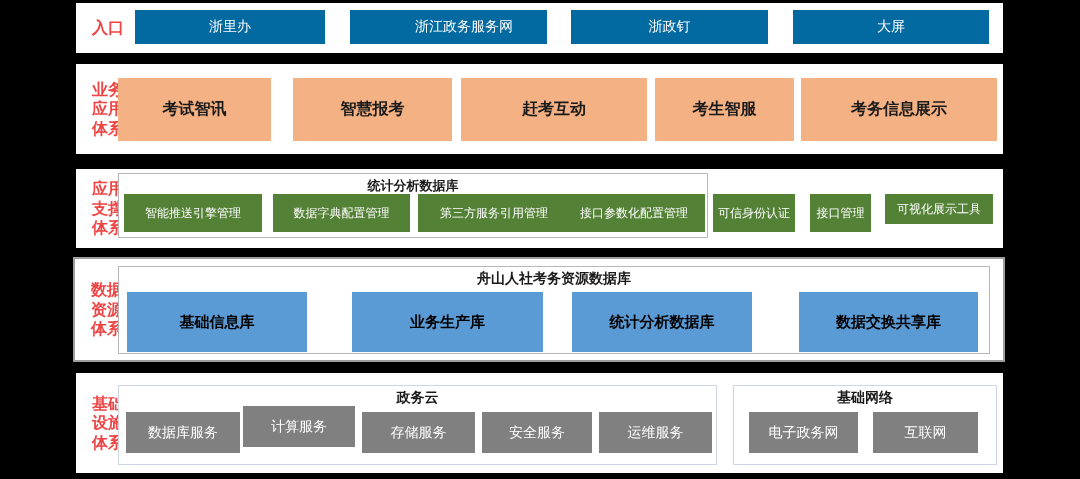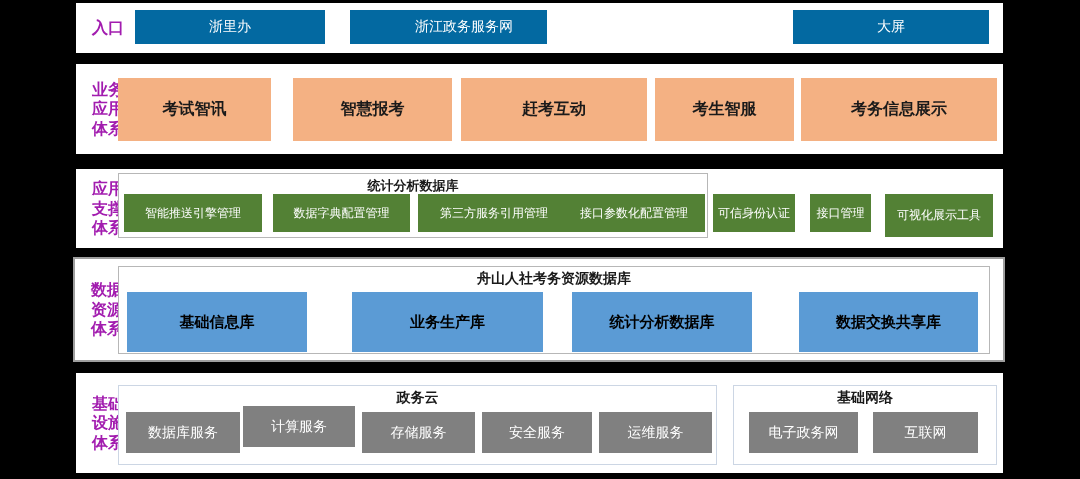--- a/index.html
+++ b/index.html
@@ -10,21 +10,21 @@
   .band{position:absolute;left:76px;width:927px;background:#fff;}
   #band-entry{top:3px;height:50px;}
   #band-business{top:64px;height:90px;}
   #band-support{top:169px;height:79px;}
   #band-data{top:257px;left:73px;width:932px;height:105px;border:2px solid #9e9e9e;box-sizing:border-box;}
   #band-infra{top:373px;height:100px;}
 
   .band-label{
     position:absolute;left:5px;top:0;bottom:0;width:54px;
     display:flex;align-items:center;justify-content:center;text-align:center;
-    font-weight:bold;color:#a21caf;font-size:16px;line-height:1.22;white-space:pre-line;
+    font-weight:bold;color:#ef4444;font-size:16px;line-height:1.22;white-space:pre-line;
   }
   .bx{
     position:absolute;display:flex;align-items:center;justify-content:center;
     text-align:center;box-sizing:border-box;
   }
   .bx.blue{background:#0369a1;color:#fff;font-size:14px;}
   .bx.orange{background:#f4b183;color:#1a1a1a;font-size:16px;font-weight:bold;}
   .bx.green{background:#538135;color:#fff;font-size:12px;}
   .bx.dbblue{background:#5b9bd5;color:#000000;font-size:15px;font-weight:bold;}
   .bx.gray{background:#808080;color:#fff;font-size:14px;}
@@ -39,20 +39,21 @@
 </style>
 </head>
 <body>
 
 <div class="stage">
 
   <section class="band" id="band-entry">
     <div class="band-label" style="font-size:16px;">入口</div>
     <div class="bx blue" style="left:59px;top:7px;width:190px;height:34px;">浙里办</div>
     <div class="bx blue" style="left:274px;top:7px;width:197px;height:34px;padding-left:31px;">浙江政务服务网</div>
+    <div class="bx blue" style="left:495px;top:7px;width:197px;height:34px;">浙政钉</div>
     <div class="bx blue" style="left:717px;top:7px;width:196px;height:34px;">大屏</div>
   </section>
 
   <section class="band" id="band-business">
     <div class="band-label">业务
 应用
 体系</div>
     <div class="bx orange" style="left:42px;top:14px;width:153px;height:63px;">考试智讯</div>
     <div class="bx orange" style="left:217px;top:14px;width:159px;height:63px;">智慧报考</div>
     <div class="bx orange" style="left:385px;top:14px;width:186px;height:63px;">赶考互动</div>
@@ -66,21 +67,21 @@
 体系</div>
     <div class="group" style="left:42px;top:4px;width:590px;height:65px;">
       <div class="group-title">统计分析数据库</div>
     </div>
     <div class="bx green" style="left:48px;top:25px;width:138px;height:38px;">智能推送引擎管理</div>
     <div class="bx green" style="left:197px;top:25px;width:137px;height:38px;">数据字典配置管理</div>
     <div class="bx green" style="left:342px;top:25px;width:152px;height:38px;">第三方服务引用管理</div>
     <div class="bx green" style="left:487px;top:25px;width:142px;height:38px;">接口参数化配置管理</div>
     <div class="bx green" style="left:637px;top:25px;width:82px;height:38px;">可信身份认证</div>
     <div class="bx green" style="left:734px;top:25px;width:61px;height:38px;">接口管理</div>
-    <div class="bx green" style="left:809px;top:25px;width:108px;height:43px;">可视化展示工具</div>
+    <div class="bx green" style="left:809px;top:25px;width:108px;height:30px;">可视化展示工具</div>
   </section>
 
   <section class="band" id="band-data">
     <div class="band-label">数据
 资源
 体系</div>
     <div class="group" style="left:43px;top:7px;width:872px;height:88px;">
       <div class="group-title lg">舟山人社考务资源数据库</div>
     </div>
     <div class="bx dbblue" style="left:52px;top:33px;width:180px;height:60px;">基础信息库</div>

